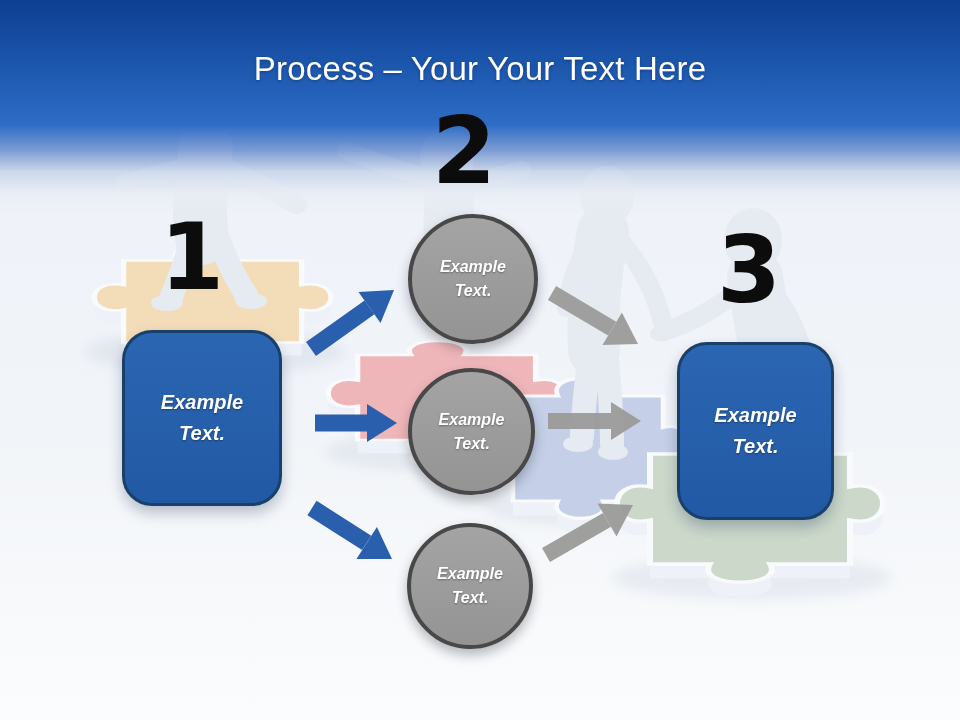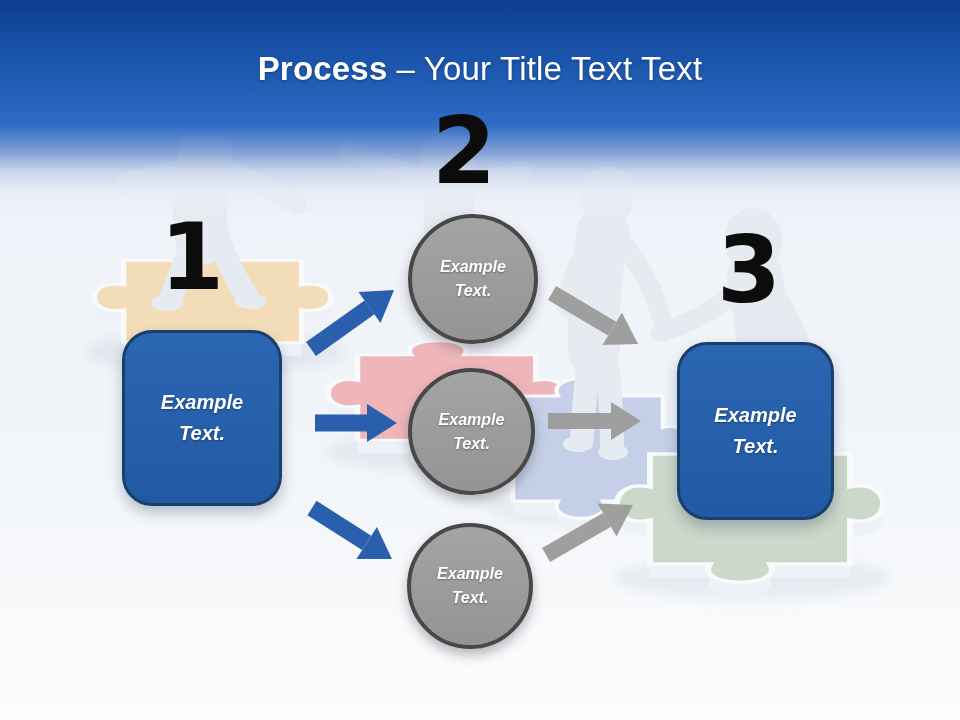--- a/index.html
+++ b/index.html
@@ -12,21 +12,21 @@
       #f1f4f8 420px, #f7f9fb 600px, #fbfcfd 720px);
   }
   .decor   { position:absolute; inset:0; z-index:1; }
   .arrows  { position:absolute; inset:0; z-index:2; }
 
   .title {
     position:absolute; top:50px; left:0; width:100%; text-align:center;
     color:#ffffff; font-size:33px; z-index:4; letter-spacing:.2px;
     text-shadow:0 1px 3px rgba(10,30,70,.45);
   }
-  .title .t-bold { font-weight:700; }
+  .title .t-bold { font-weight:400; }
   .title .t-rest { font-weight:400; margin-left:9px; }
 
   .step-number {
     position:absolute; z-index:3; line-height:1; color:#0c0c0c;
     font-family:"DejaVu Sans","Liberation Sans",sans-serif;
     font-size:92px; font-weight:800;
   }
   .num-1 { left:160px; top:212px; }
   .num-2 { left:432px; top:106px; }
   .num-3 { left:717px; top:225px; }
@@ -172,21 +172,21 @@
       <line class="arrow-gray-shaft" x1="548" y1="421" x2="611" y2="421"></line>
       <polygon class="arrow-gray-head" points="641,421 611,440 611,402"></polygon>
     </g>
     <g class="g-arrow">
       <line class="arrow-gray-shaft" x1="546" y1="555" x2="607" y2="519.9"></line>
       <polygon class="arrow-gray-head" points="633,505 616.5,536.4 597.5,503.4"></polygon>
     </g>
   </svg>
 
   <div class="title">
-    <span class="t-bold">Process</span><span class="t-rest">– Your Title Text Text</span>
+    <span class="t-bold">Process</span><span class="t-rest">– Your Your Text Here</span>
   </div>
 
   <div class="step-number num-1">1</div>
   <div class="step-number num-2">2</div>
   <div class="step-number num-3">3</div>
 
   <div class="box box-left">
     <span class="lbl">Example Text.</span>
   </div>
 

